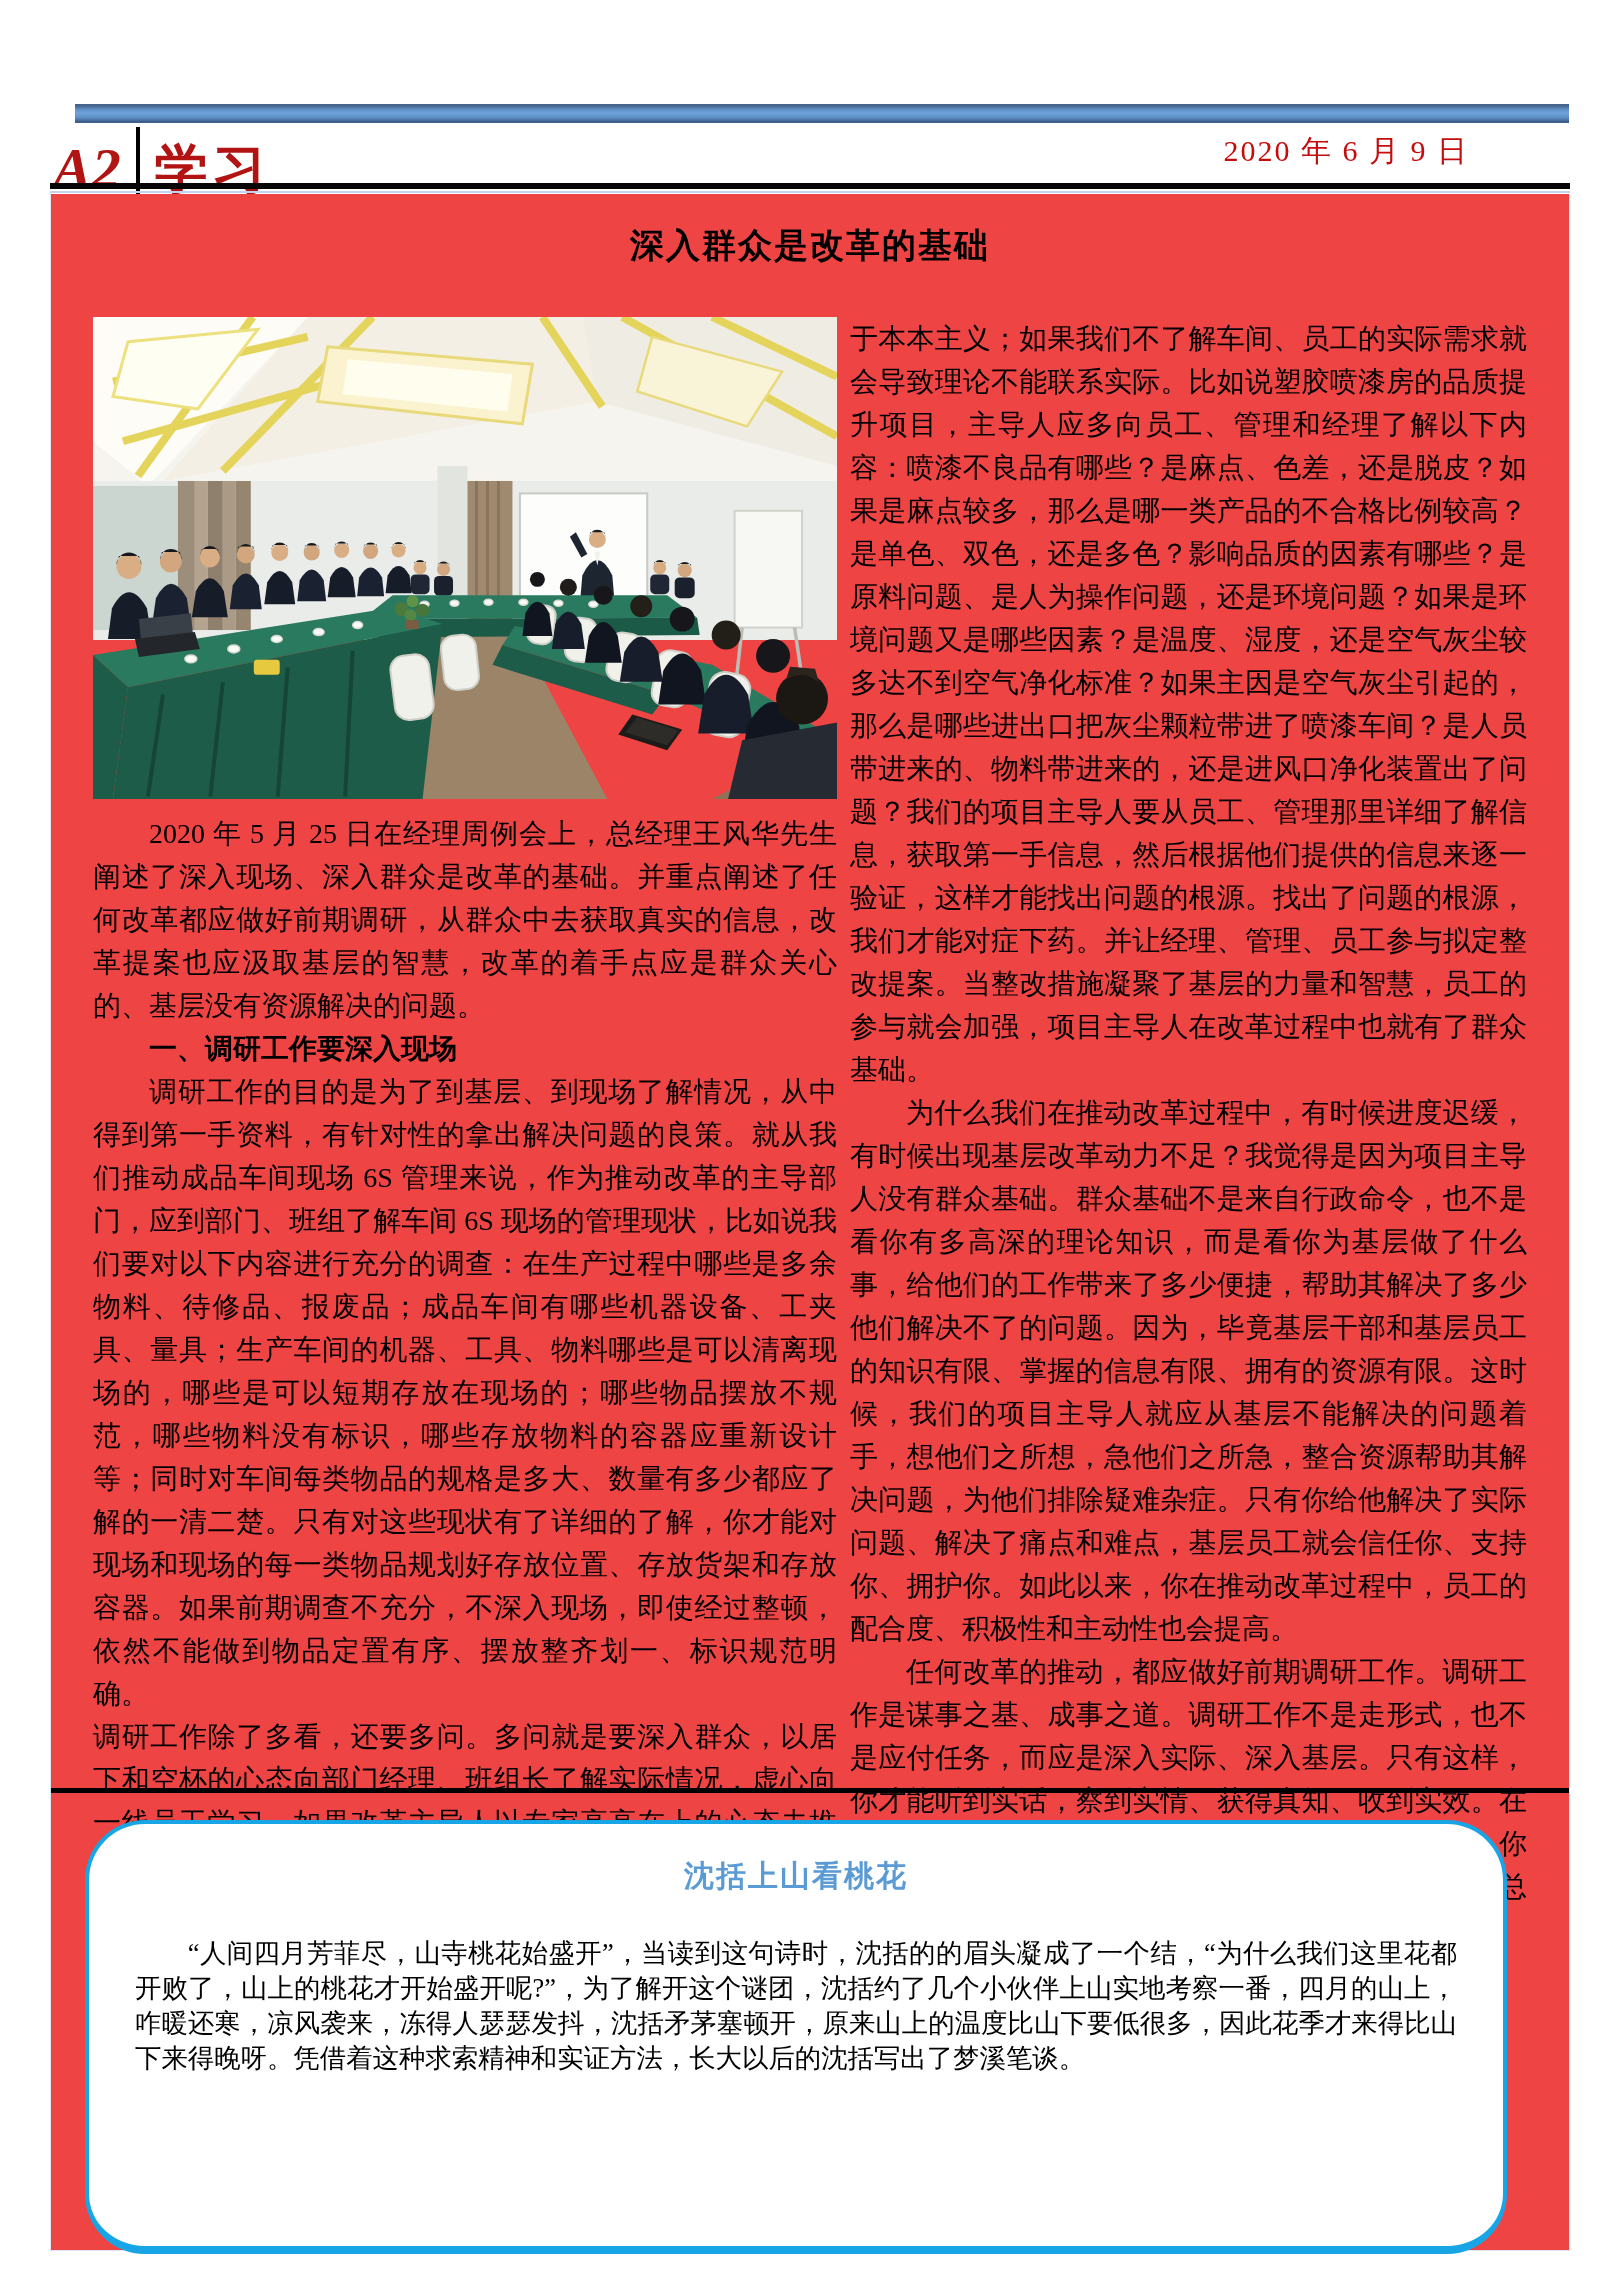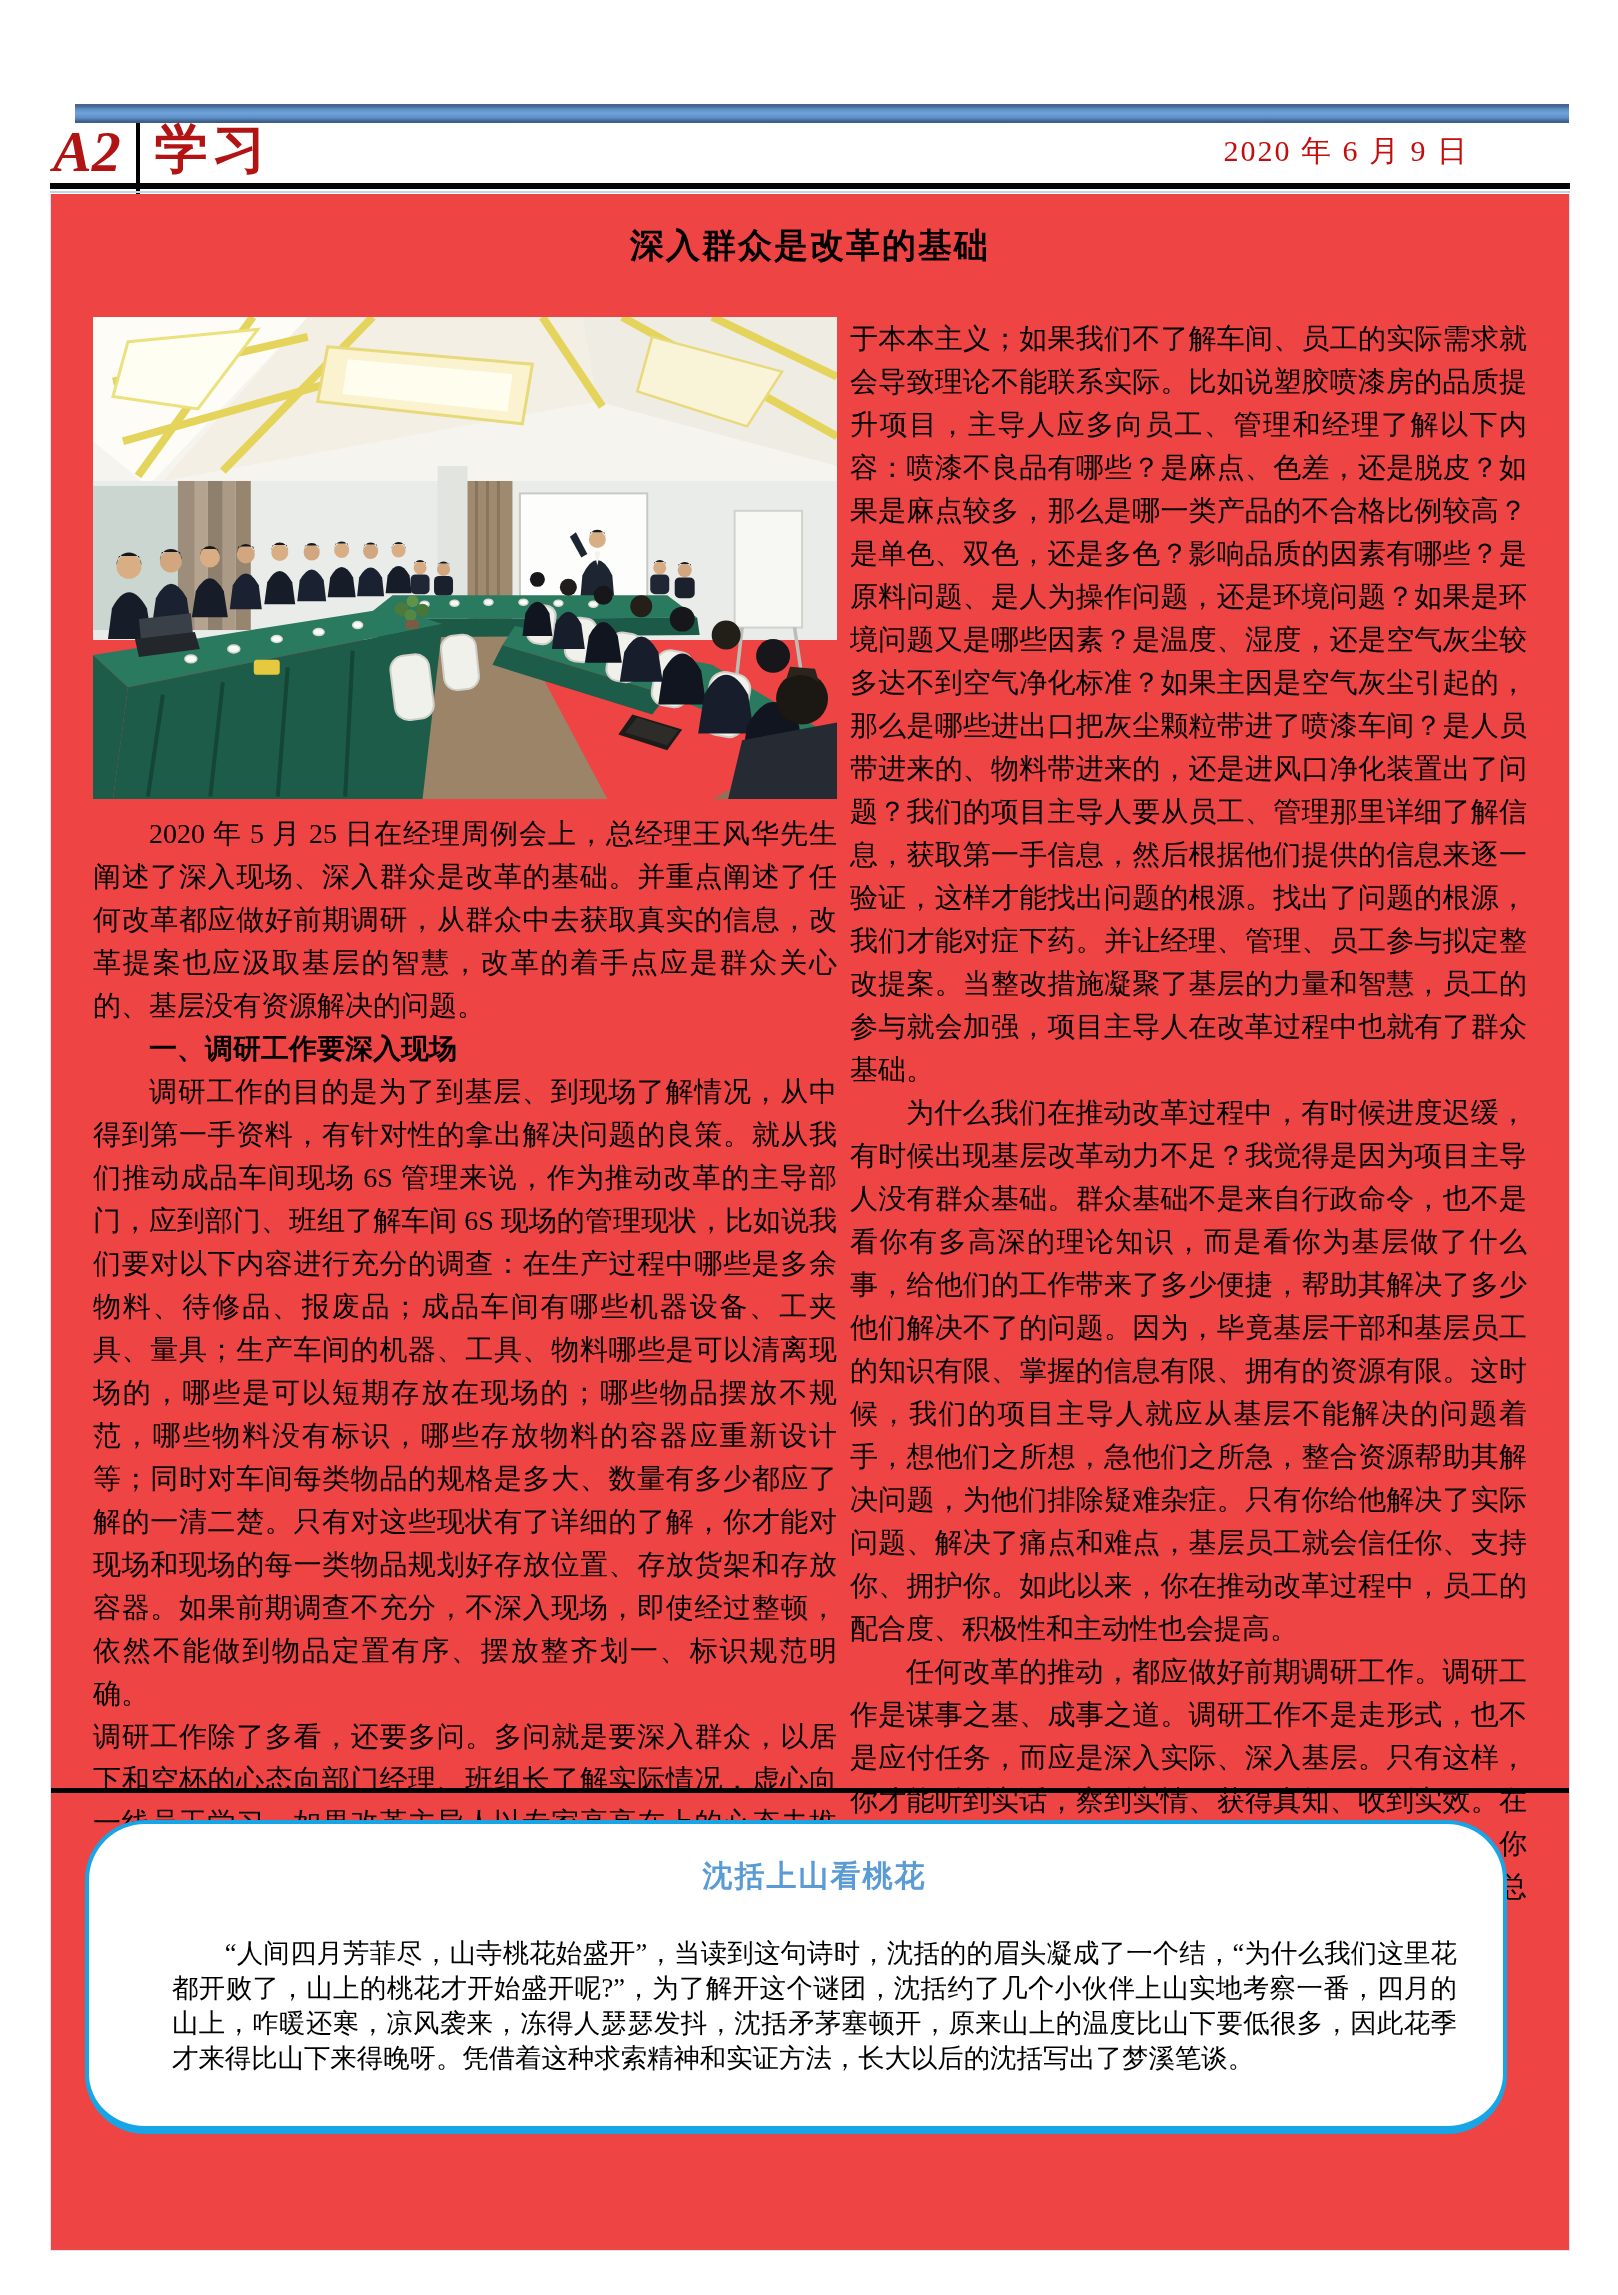--- a/index.html
+++ b/index.html
@@ -8,21 +8,21 @@
     font-family:"Liberation Serif","DejaVu Serif",serif;color:#000;
     overflow:hidden;
   }
   
   .top-bar{
     position:absolute;left:75px;right:50px;top:104px;height:19px;
     background:linear-gradient(180deg,#44658e 0%,#44658e 10%,#5e90c6 28%,#6ea3da 48%,#5d8fc5 72%,#3e5f8c 92%,#3e5f8c 100%);
   }
   .masthead{
     position:absolute;left:53px;top:123px;height:80px;right:50px;
-    display:flex;
+    display:flex;align-items:flex-end;
   }
   .section-code{
     font-size:58px;font-weight:700;font-style:italic;color:#b21414;
     line-height:1;padding:0 7px 3px 0;border-bottom:2.5px solid #c9d9ef;
   }
   .head-vbar{width:4px;height:76px;background:#000;margin:0 15px 0 8px;}
   .section-label{
     font-size:53px;font-weight:700;color:#b21414;line-height:1;
     padding-bottom:7px;letter-spacing:5px;
   }
@@ -53,23 +53,23 @@
     margin:0;font-weight:700;line-height:43px;font-size:28px;
     font-family:"Liberation Sans","DejaVu Sans",sans-serif;
   }
   .sec-head.plain{font-weight:400;font-family:"Liberation Serif","DejaVu Serif",serif;}
   .photo-wrap{width:100%;height:482px;margin:0 0 13px 0;overflow:hidden;}
   .photo-wrap svg{display:block;width:100%;height:100%;}
 
   
   .bottom-rule{position:absolute;left:51px;right:50px;top:1788px;height:5px;background:#000;}
   .story-box{
-    position:absolute;left:85px;right:112px;top:1820px;height:314px;
+    position:absolute;left:85px;right:112px;top:1820px;height:434px;
     background:#fff;border:4.5px solid #17a5e6;border-bottom-width:8.5px;
-    border-radius:60px;box-sizing:border-box;padding-left:37px;
+    border-radius:60px;box-sizing:border-box;
   }
   .story-title{
     margin:32px 0 0 0;text-align:center;font-size:30px;font-weight:700;
     color:#5b9bd5;letter-spacing:2px;
     font-family:"Liberation Sans","DejaVu Sans",sans-serif;
   }
   .story-body{
     margin:39px 46px 0 46px;font-size:26.4px;line-height:35px;
     text-align:justify;text-indent:2em;
   }

